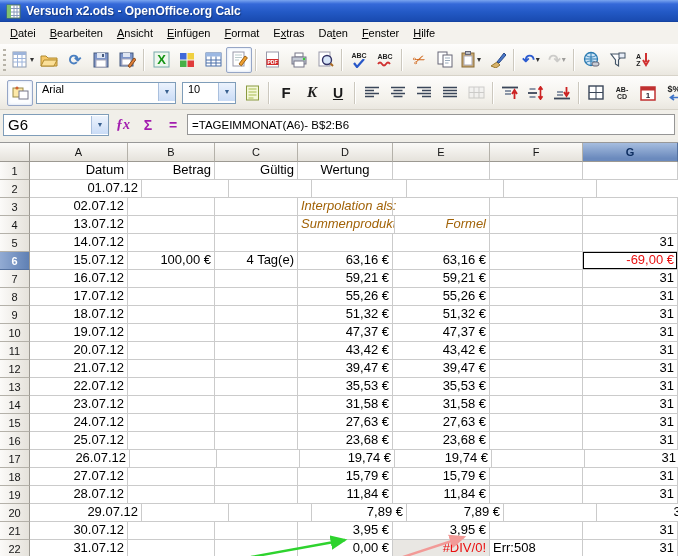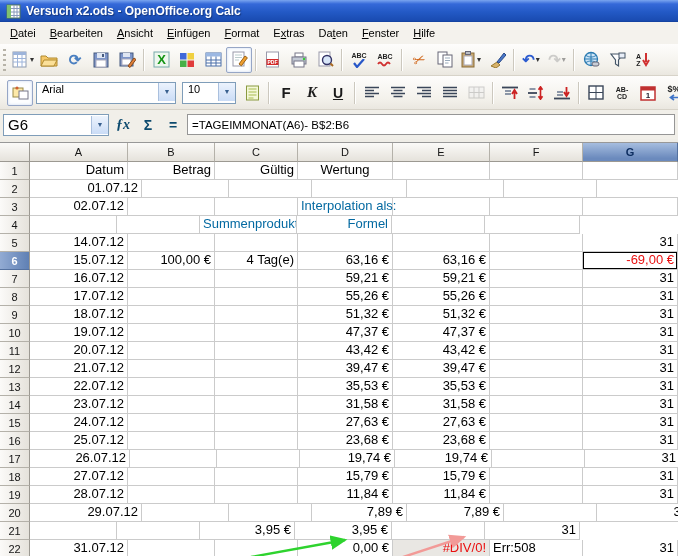--- a/index.html
+++ b/index.html
@@ -38,21 +38,21 @@
   .fmt-b{font-size:15px;font-weight:bold;color:#1b1b1b;}
   .fmt-i{font-size:15px;font-weight:bold;font-style:italic;color:#1b1b1b;font-family:"Liberation Serif",serif;}
   .fmt-u{font-size:14px;font-weight:bold;text-decoration:underline;color:#1b1b1b;}
   .icotext{font-size:7px;font-weight:bold;color:#222;line-height:1;text-align:center;}
 
   
   .formulabar{height:29px;display:flex;align-items:center;background:#f1efe9;padding:0 3px;gap:3px;}
   .namebox{width:104px;height:20px;border:1px solid #7f9db9;background:#fff;display:flex;align-items:center;flex:none;}
   .namebox .val{flex:1;font-size:15px;padding-left:4px;}
   .fsym{width:22px;height:22px;display:flex;align-items:center;justify-content:center;flex:none;
-    font-size:14px;font-weight:bold;color:#0c4a6e;}
+    font-size:14px;font-weight:bold;color:#a21caf;}
   .fsym.fx{font-family:"Liberation Serif",serif;font-style:italic;}
   .finput{flex:1;height:19px;border:1px solid #969696;background:#fff;font-size:11.5px;
     display:flex;align-items:center;padding:0 4px;white-space:pre;color:#000;}
 
   .gapline{height:3px;background:#efede7;border-bottom:1px solid #989898;}
 
   
   .sheet{position:relative;width:678px;background:#fff;}
   .hrow,.grow{display:flex;}
   .corner{box-sizing:border-box;width:30px;height:19px;flex:none;
@@ -66,21 +66,21 @@
   .rhead{box-sizing:border-box;width:30px;height:18px;flex:none;display:flex;align-items:center;justify-content:center;
     font-size:11px;color:#151515;background:linear-gradient(90deg,#fbfaf8,#e5e2db);
     border-right:1px solid #9c9992;border-bottom:1px solid #b4b1a9;}
   .rhead.sel{background:linear-gradient(90deg,#92abd3,#5f80b4);color:#fff;font-weight:bold;
     border-bottom-color:#54719f;}
   .cell{box-sizing:border-box;height:18px;flex:none;border-right:1px solid #cbcbcb;border-bottom:1px solid #cbcbcb;
     font-size:13px;line-height:16px;text-align:right;padding:0 3px;white-space:nowrap;overflow:hidden;
     position:relative;color:#000;background:transparent;}
   .cell.left{text-align:left;}
   .cell.center{text-align:center;}
-  .cell.pink{color:#0369a1;}
+  .cell.pink{color:#a16207;font-style:italic;}
   .cell.red{color:#ea1010;}
   .cell.graybg{background:#e9e7e3;}
   .cell.ovf{overflow:visible;z-index:3;}
   .cell.cursor{z-index:4;}
   .cell.cursor::after{content:"";position:absolute;left:-1px;top:-1px;right:-1px;bottom:-1px;
     border:2px solid #000;pointer-events:none;}
 
   .arrows{position:absolute;left:0;top:0;pointer-events:none;z-index:6;}
 </style>
 </head>
@@ -444,20 +444,21 @@
         <div class="cell" style="width: 98px;">02.07.12</div>
         <div class="cell" style="width: 87px;"></div>
         <div class="cell" style="width: 83px;"></div>
         <div class="cell left pink ovf" style="width: 95px;">Interpolation als:</div>
         <div class="cell" style="width: 97px;"></div>
         <div class="cell" style="width: 93px;"></div>
         <div class="cell" style="width: 95px;"></div>
       </div>
       <div class="grow">
         <div class="rhead">4</div>
+        <div class="cell" style="width: 98px;">13.07.12</div>
         <div class="cell" style="width: 87px;"></div>
         <div class="cell" style="width: 83px;"></div>
         <div class="cell left pink" style="width: 97px;">Summenprodukt</div>
         <div class="cell pink" style="width: 95px;">Formel</div>
         <div class="cell" style="width: 93px;"></div>
         <div class="cell" style="width: 95px;"></div>
       </div>
       <div class="grow">
         <div class="rhead">5</div>
         <div class="cell" style="width: 98px;">14.07.12</div>
@@ -613,20 +614,21 @@
         <div class="cell" style="width: 112px;">29.07.12</div>
         <div class="cell" style="width: 87px;"></div>
         <div class="cell" style="width: 83px;"></div>
         <div class="cell" style="width: 95px;">7,89 €</div>
         <div class="cell" style="width: 97px;">7,89 €</div>
         <div class="cell" style="width: 93px;"></div>
         <div class="cell" style="width: 95px;">31</div>
       </div>
       <div class="grow">
         <div class="rhead">21</div>
+        <div class="cell" style="width: 98px;">30.07.12</div>
         <div class="cell" style="width: 87px;"></div>
         <div class="cell" style="width: 83px;"></div>
         <div class="cell" style="width: 95px;">3,95 €</div>
         <div class="cell" style="width: 97px;">3,95 €</div>
         <div class="cell" style="width: 93px;"></div>
         <div class="cell" style="width: 95px;">31</div>
       </div>
       <div class="grow">
         <div class="rhead">22</div>
         <div class="cell" style="width: 98px;">31.07.12</div>

